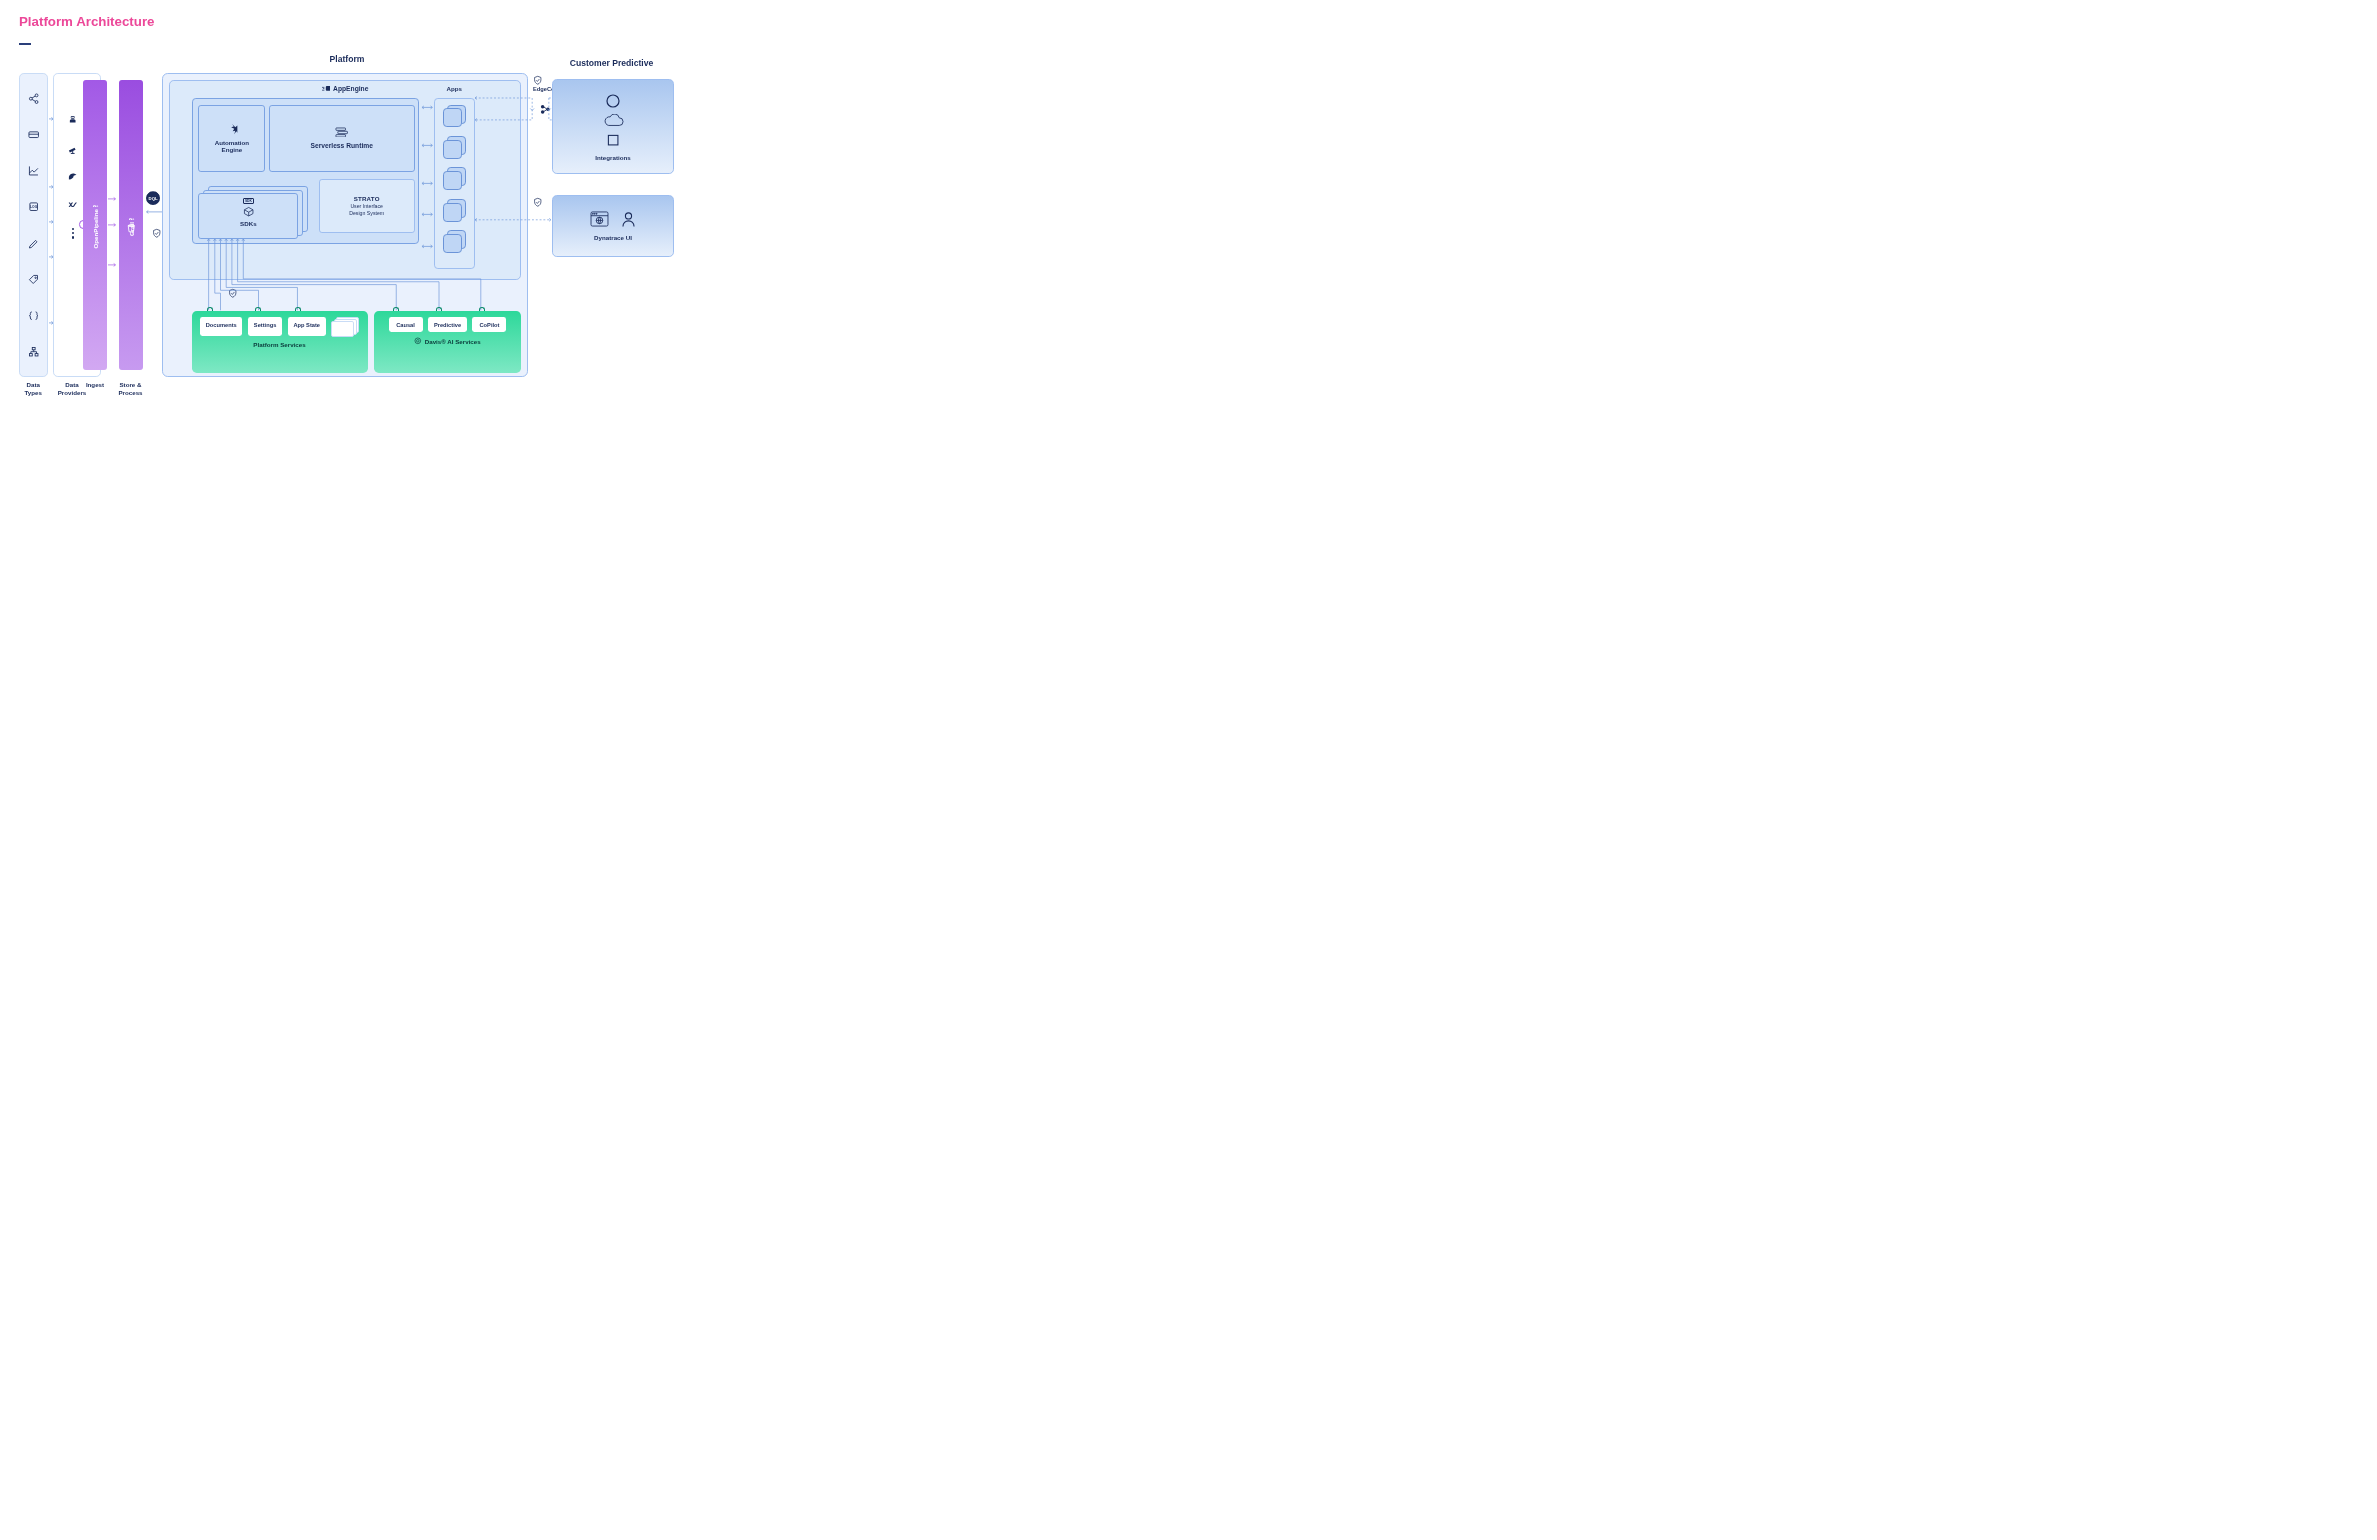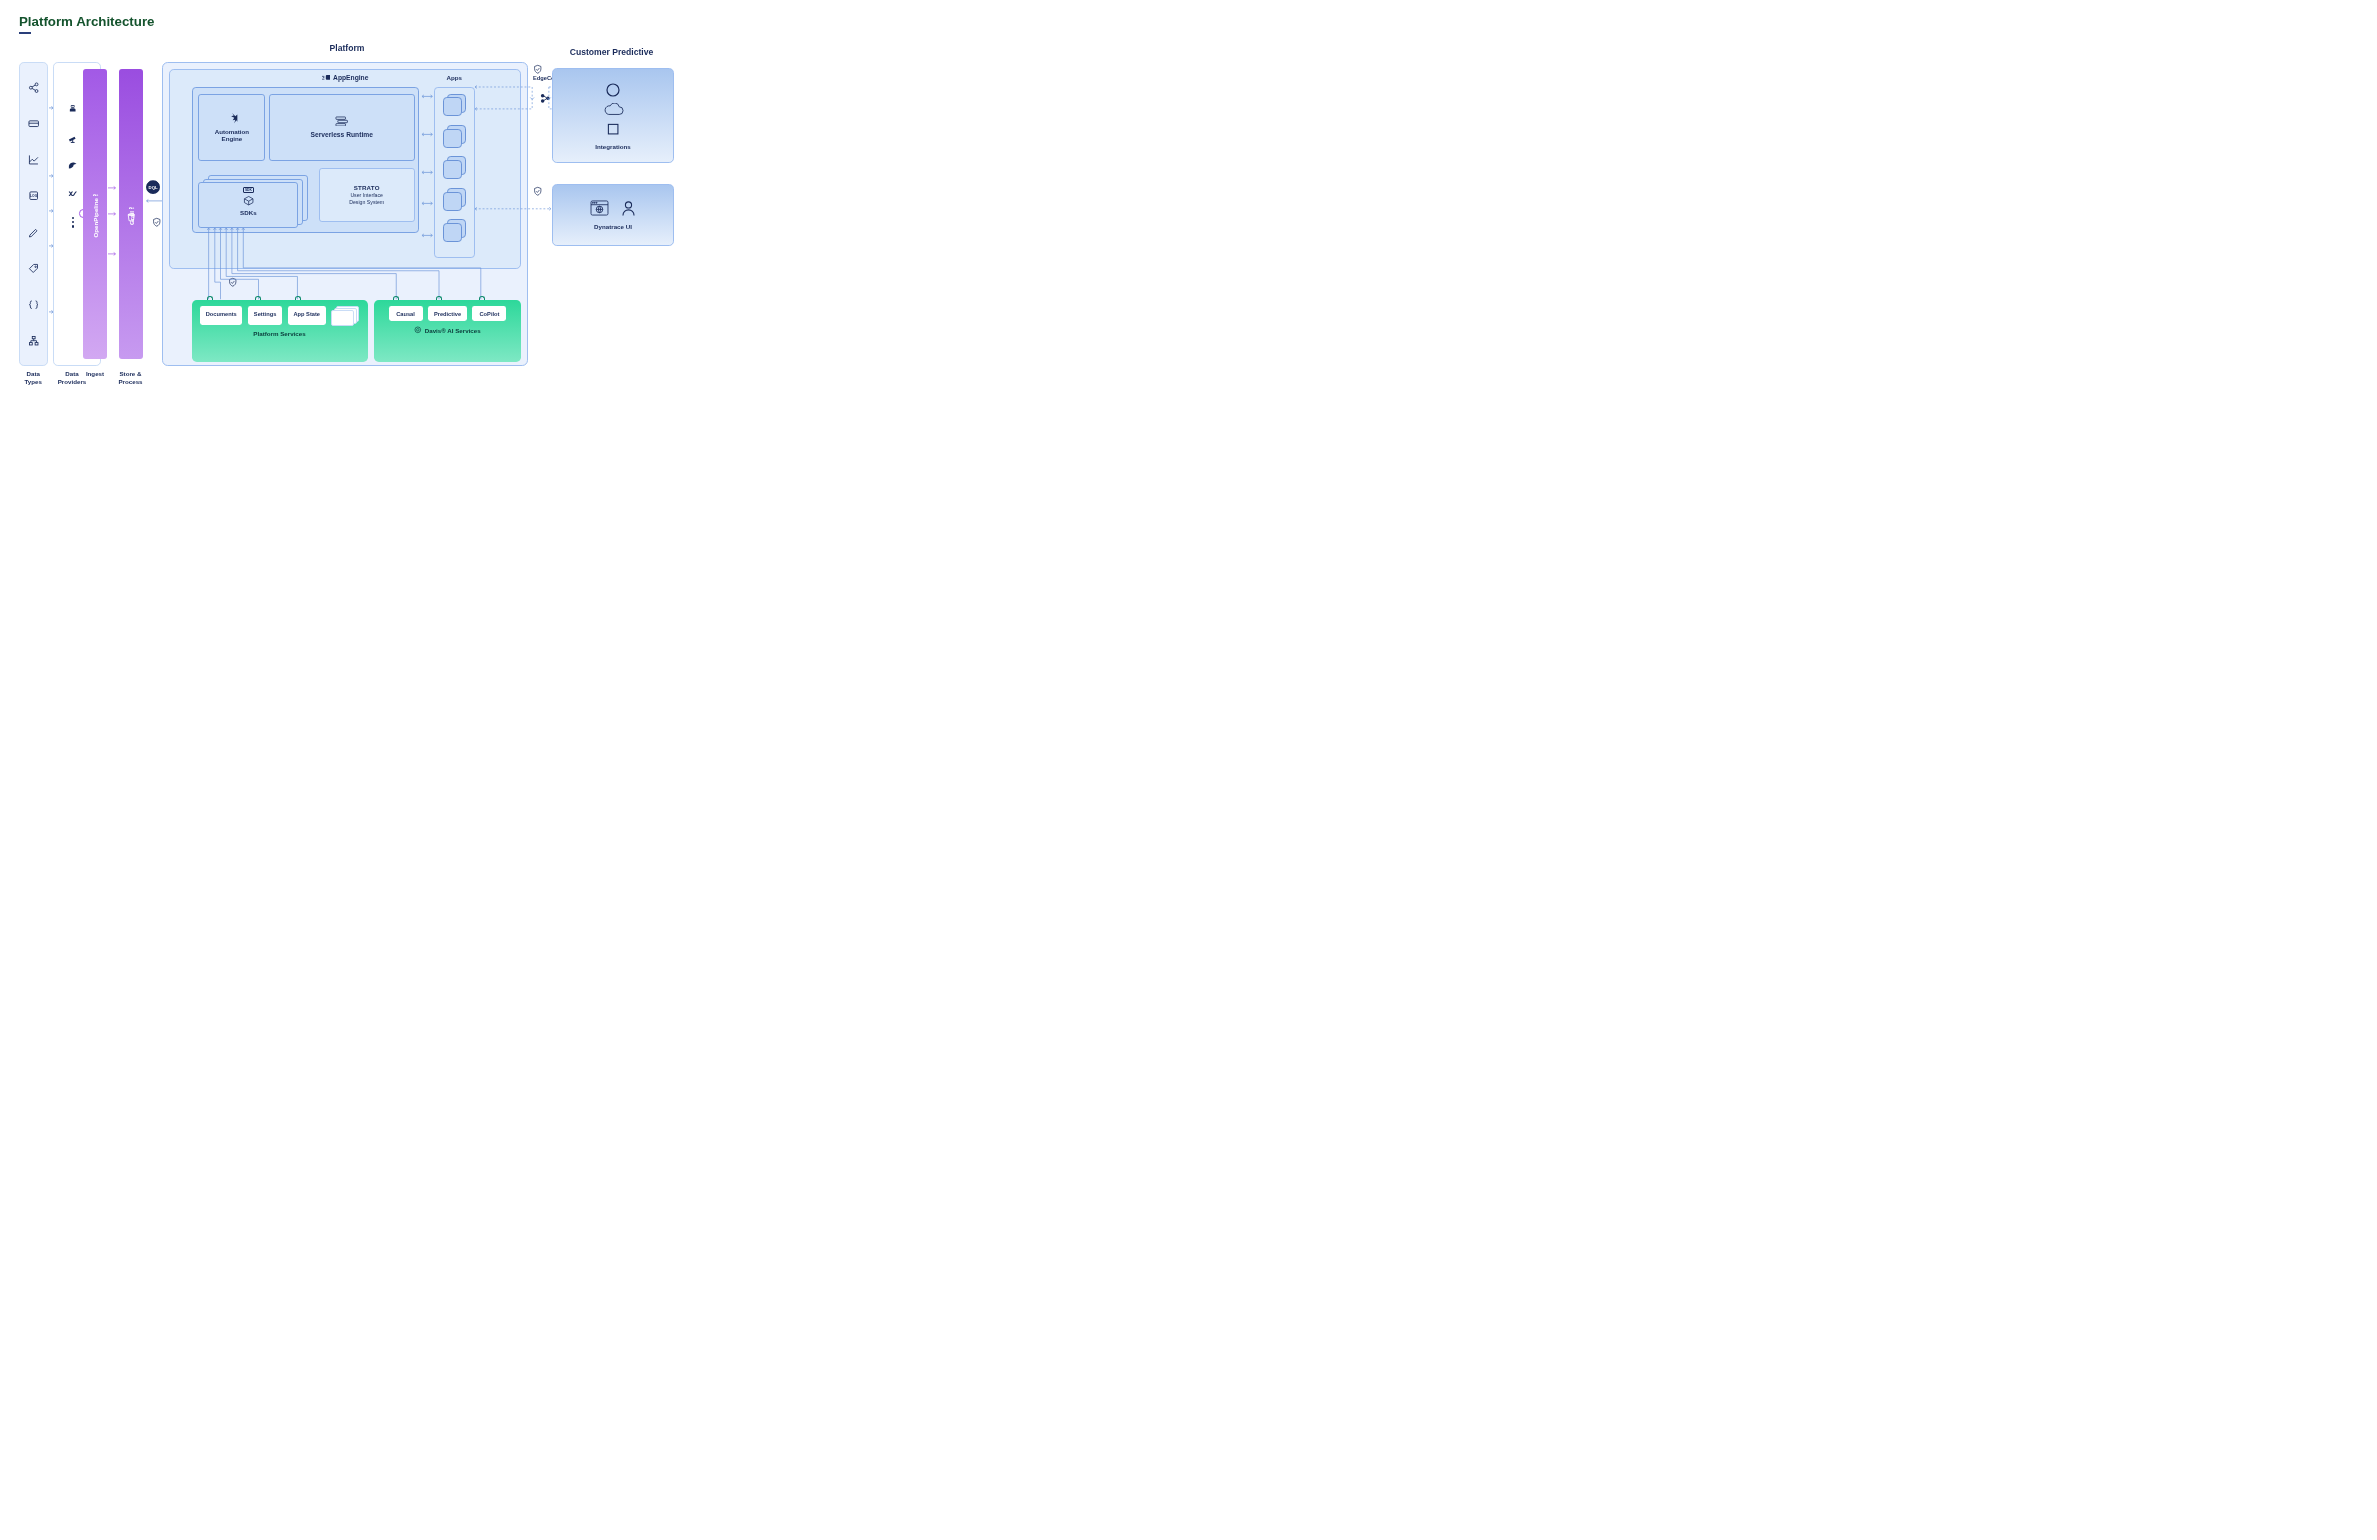--- a/index.html
+++ b/index.html
@@ -1,17 +1,17 @@
 <!DOCTYPE html>
 <html style="font-size:7.6px"><head>
 <meta charset="utf-8">
 <style>
 *{box-sizing:border-box;margin:0;padding:0;}
 body{font-family:-apple-system,BlinkMacSystemFont,"Segoe UI",Arial,sans-serif;background:#fff;color:#1a2b5a;padding:14.3px 19px;}
-h1{font-size:13.3px;font-weight:800;margin-bottom:3px;color:#14532d;}
+h1{font-size:13.3px;font-weight:800;margin-bottom:14px;color:#ec4899;}
 .underline{width:12.4px;height:1.4px;background:#2a3f7a;margin-bottom:9.5px;}
 .diagram{position:relative;width:656px;height:352px;}
 .block{position:absolute;border-radius:3.8px;}
 .section-title{font-size:8.6px;font-weight:700;text-align:center;color:#1a2b5a;}
 .datatypes{left:0;top:19px;width:28.5px;height:304px;background:#eaf1fd;border:0.5px solid #c9dcf6;display:flex;flex-direction:column;align-items:center;justify-content:space-around;padding:6.7px 0;border-radius:4.8px;}
 .datatypes svg{width:11.4px;height:11.4px;overflow:visible;}
 .providers{left:34px;top:19px;width:48px;height:304px;border:0.5px solid #c9dcf6;border-radius:4.8px;}
 .providers-inner{position:absolute;left:13.3px;top:40px;display:flex;flex-direction:column;gap:17px;align-items:center;}
 .providers-inner svg{width:11.4px;height:11.4px;}
 .ellipsis-dots{display:flex;flex-direction:column;gap:1.9px;align-items:center;}

